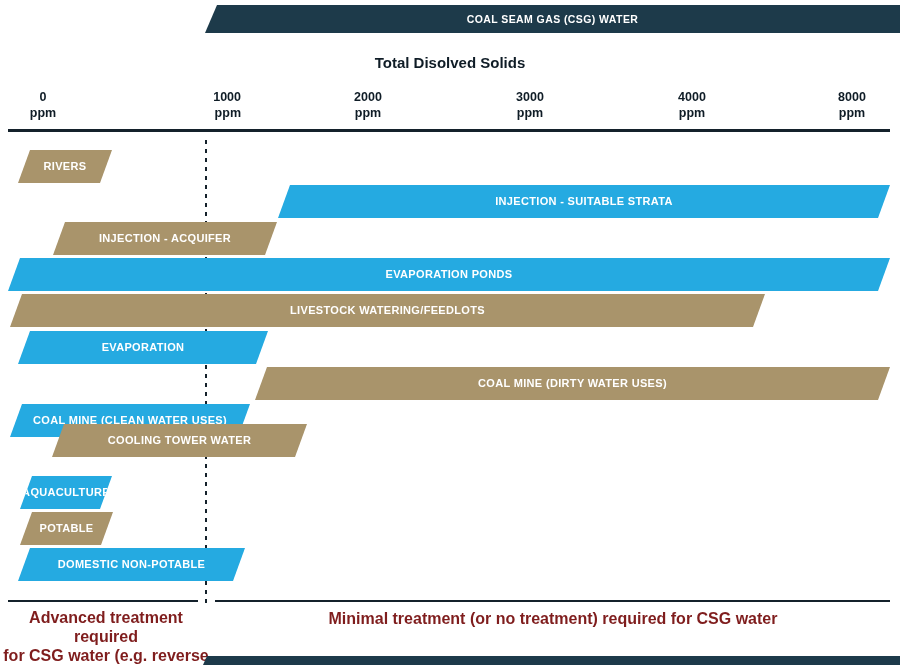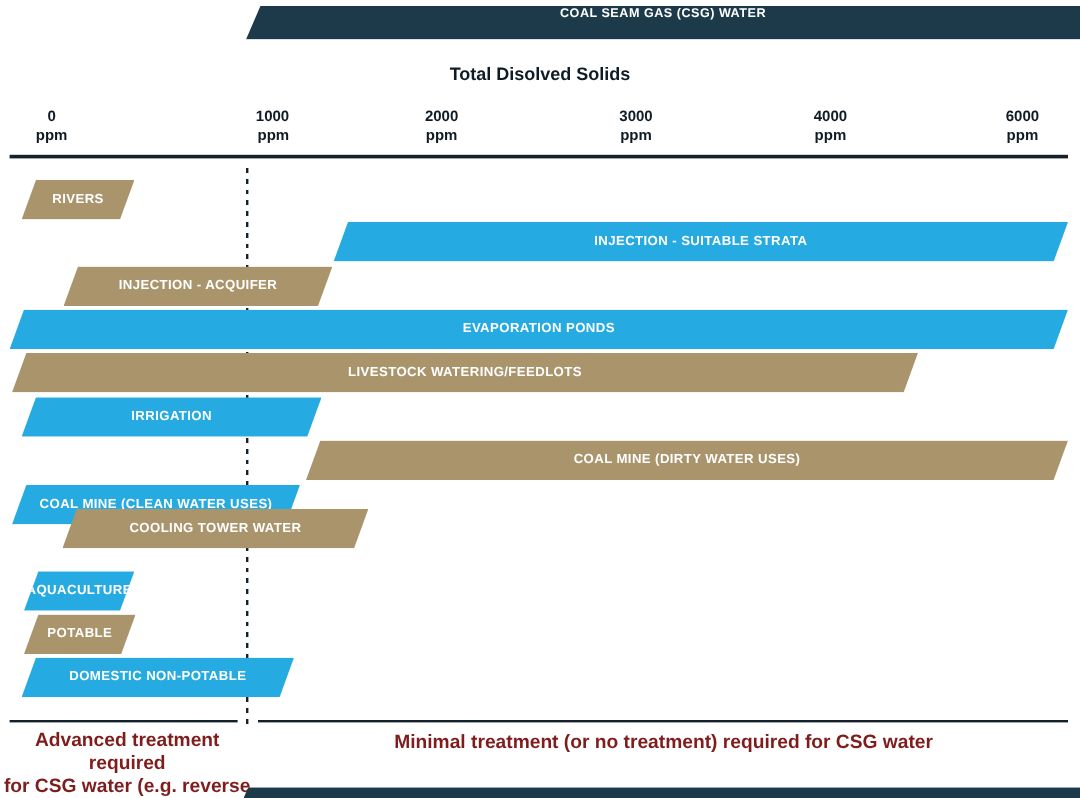--- a/index.html
+++ b/index.html
@@ -6,21 +6,21 @@
     --navy:#1d3a4a; --blue:#25aae1; --tan:#a9946b; --ink:#14212b; --bartext:#ffffff;
   }
   html,body{margin:0;padding:0;background:#fff;}
   .stage{
     position:relative; width:900px; height:665px; background:#fff; overflow:hidden;
     font-family:"Liberation Sans", sans-serif; color:var(--ink);
   }
   .banner{
     position:absolute; left:205px; top:5px; width:695px; height:28px;
     background:var(--navy); clip-path:polygon(12px 0, 100% 0, 100% 100%, 0 100%);
-    display:flex; justify-content:center;
+    display:flex; align-items:center; justify-content:center;
   }
   .banner span{
     color:#fff; font-size:10.5px; font-weight:700; letter-spacing:.04em;
   }
   .title{
     position:absolute; left:0; top:54px; width:900px; margin:0;
     text-align:center; font-size:15px; font-weight:700; color:#0f1c26;
   }
   .tick{
     position:absolute; top:89px; width:72px; text-align:center;
@@ -72,34 +72,34 @@
       <div class="tick" style="left: 7px;">0
 ppm</div>
       <div class="tick" style="left: 169px; text-align: right;">1000
 ppm</div>
       <div class="tick" style="left: 332px;">2000
 ppm</div>
       <div class="tick" style="left: 494px;">3000
 ppm</div>
       <div class="tick" style="left: 656px;">4000
 ppm</div>
-      <div class="tick" style="left: 816px;">6000
+      <div class="tick" style="left: 816px;">8000
 ppm</div>
     </div>
 
   <div class="axis-line"></div>
 
   <div class="plot" id="plot">
     <div class="dash"></div>
   <div class="bar tan" style="left: 18px; top: 150px; width: 94px;">RIVERS</div>
       <div class="bar blue" style="left: 278px; top: 185px; width: 612px;">INJECTION - SUITABLE STRATA</div>
       <div class="bar tan" style="left: 53px; top: 222px; width: 224px;">INJECTION - ACQUIFER</div>
       <div class="bar blue" style="left: 8px; top: 258px; width: 882px;">EVAPORATION PONDS</div>
       <div class="bar tan" style="left: 10px; top: 294px; width: 755px;">LIVESTOCK WATERING/FEEDLOTS</div>
-      <div class="bar blue" style="left: 18px; top: 331px; width: 250px;">IRRIGATION</div>
+      <div class="bar blue" style="left: 18px; top: 331px; width: 250px;">EVAPORATION</div>
       <div class="bar tan" style="left: 255px; top: 367px; width: 635px;">COAL MINE (DIRTY WATER USES)</div>
       <div class="bar blue" style="left: 10px; top: 404px; width: 240px;">COAL MINE (CLEAN WATER USES)</div>
       <div class="bar tan" style="left: 52px; top: 424px; width: 255px;">COOLING TOWER WATER</div>
       <div class="bar tan" style="left: 20px; top: 512px; width: 93px;">POTABLE</div>
       <div class="bar blue" style="left: 20px; top: 476px; width: 92px;">AQUACULTURE</div>
       <div class="bar blue" style="left: 18px; top: 548px; width: 227px;">DOMESTIC NON-POTABLE</div>
     </div>
 
   <div class="rule rule-left"></div>
   <div class="rule rule-right"></div>

